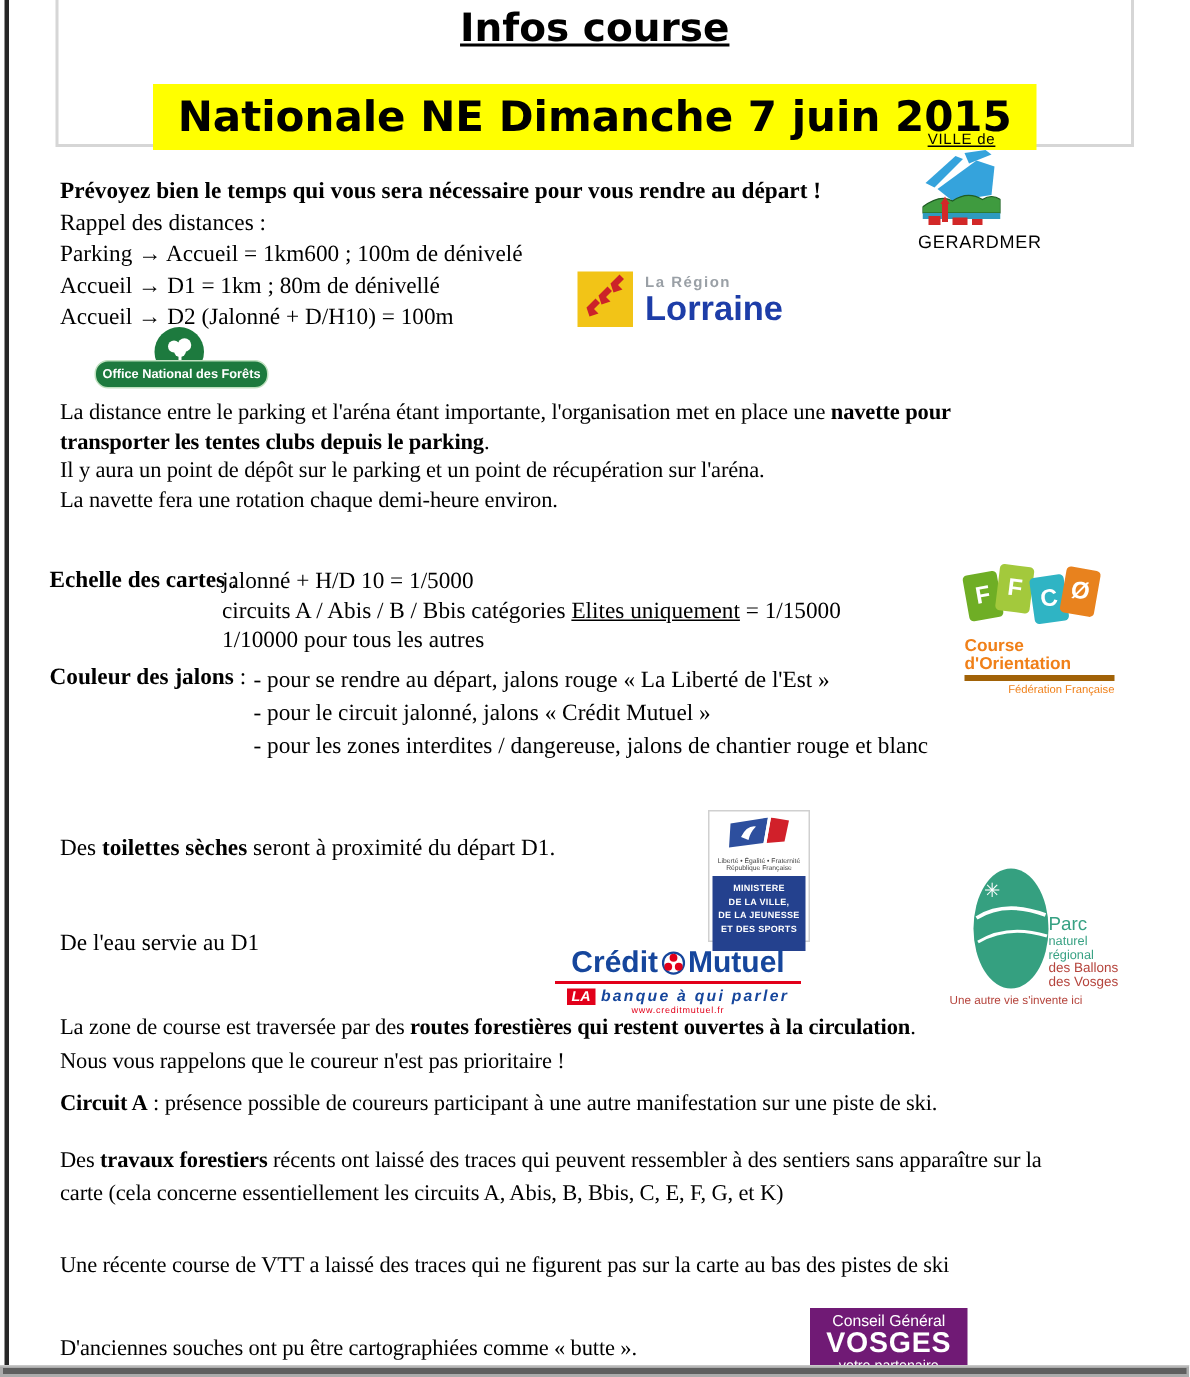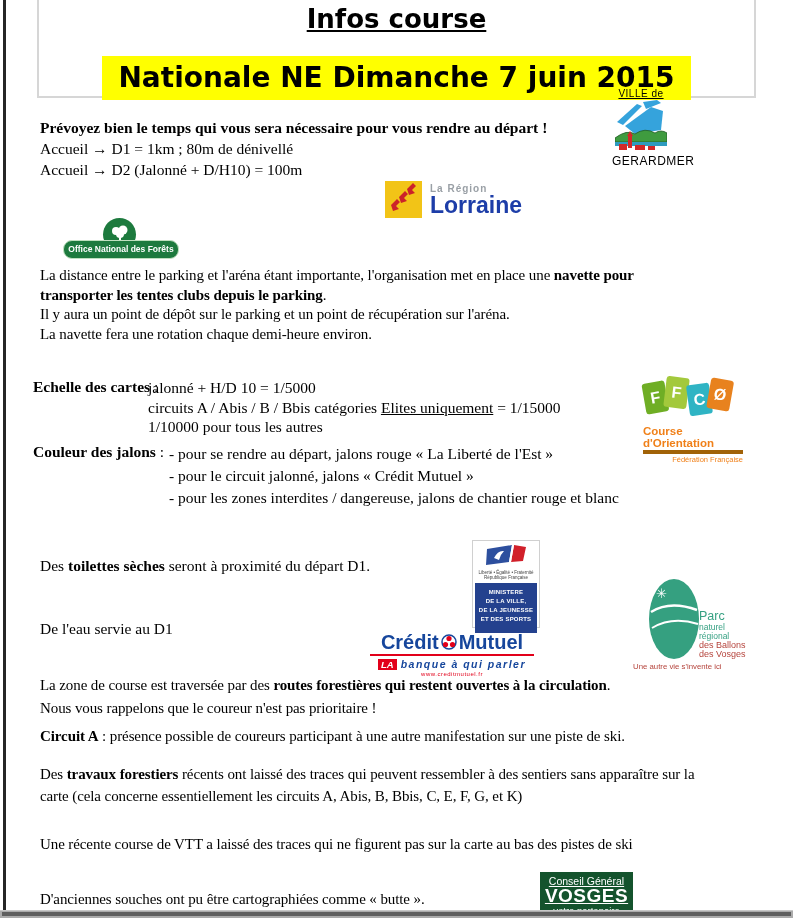--- a/index.html
+++ b/index.html
@@ -87,22 +87,22 @@
   
   #parc{left:633px;top:578px;width:160px;height:96px;
         font-family:"Liberation Sans","DejaVu Sans",sans-serif;}
   #parc .txt{position:absolute;left:66px;top:32px;line-height:9px;}
   #parc .p1{color:#37a183;font-size:12.5px;line-height:13px;}
   #parc .pg{color:#37a183;font-size:8.5px;}
   #parc .pr{color:#b5443c;font-size:9px;}
   #parc .tagline{position:absolute;left:0;top:84px;color:#b5443c;font-size:7.8px;width:110px;}
 
   
-  #vosges{left:540px;top:872px;width:93px;height:46px;background:#14532d;color:#fff;
-          text-align:center;overflow:hidden;font-family:"Liberation Sans","DejaVu Sans",sans-serif;text-decoration:underline;}
+  #vosges{left:540px;top:872px;width:105px;height:46px;background:#701a75;color:#fff;
+          text-align:center;overflow:hidden;font-family:"Liberation Sans","DejaVu Sans",sans-serif;}
   #vosges .l1{font-size:10.5px;margin-top:3px;}
   #vosges .l2{font-size:19px;font-weight:800;letter-spacing:0.5px;line-height:17px;}
   #vosges .l3{font-size:9.5px;margin-top:1px;}
 </style>
 </head>
 <body>
 
 <div id="page">
 
   <div id="title-box" class="abs">
@@ -122,20 +122,22 @@
       <polygon points="12,36 15,31 18,36" fill="#d22828"></polygon>
       <rect x="4" y="44" width="8" height="6" fill="#d22828"></rect>
       <rect x="20" y="45" width="10" height="5" fill="#d22828"></rect>
       <rect x="33" y="46" width="7" height="4" fill="#d22828"></rect>
     </svg>
     <div class="bottom">GERARDMER</div>
   </div>
 
   <div class="abs" style="left:40px;top:117px;width:716px;">
     <div class="intro-line" style="font-weight:bold;">Prévoyez bien le temps qui vous sera nécessaire pour vous rendre au départ !</div>
+    <div class="intro-line">Rappel des distances :</div>
+    <div class="intro-line">Parking → Accueil = 1km600 ; 100m de dénivelé</div>
     <div class="intro-line">Accueil → D1 = 1km ; 80m de dénivellé</div>
     <div class="intro-line">Accueil → D2 (Jalonné + D/H10) = 100m</div>
   </div>
 
   <div id="lorraine" class="abs">
     <div class="sq">
       <svg width="37" height="37" viewBox="0 0 37 37">
         <g fill="#cc2229">
           <polygon points="6,24 12,18 15,21 11,25 14,28 8,30"></polygon>
           <polygon points="14,16 20,10 23,13 19,17 22,20 16,22"></polygon>

